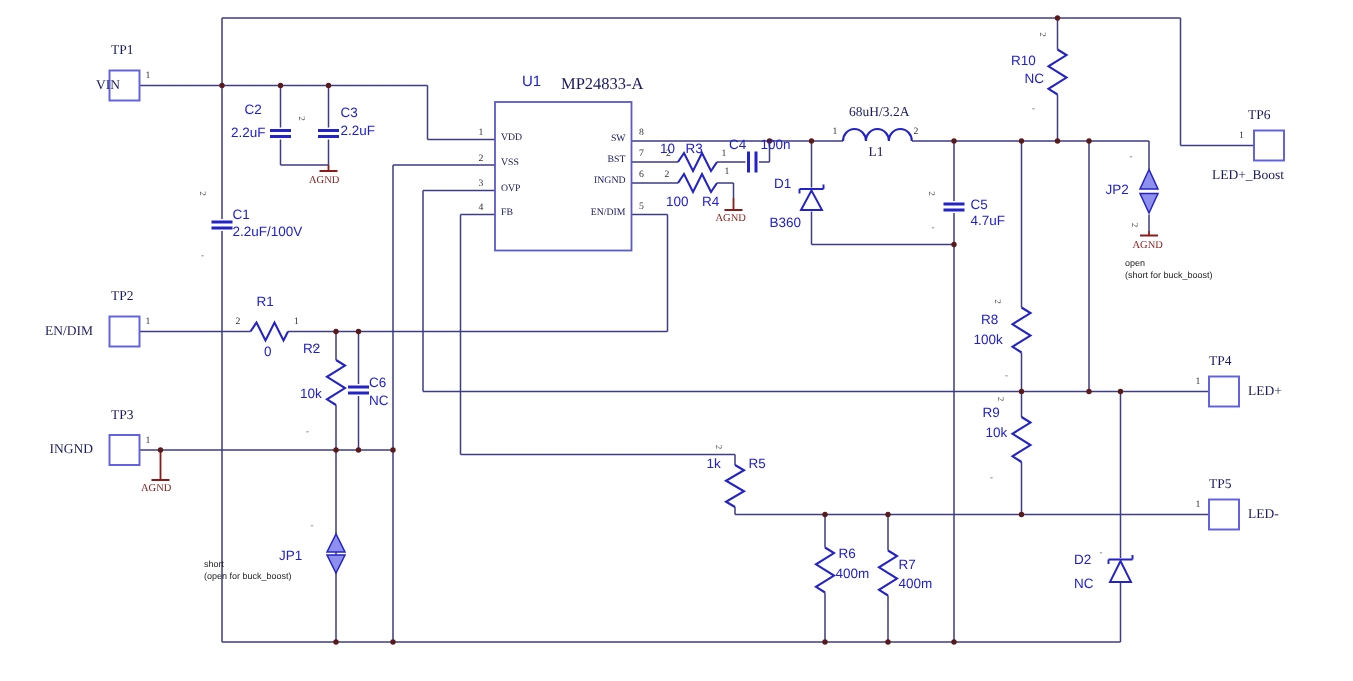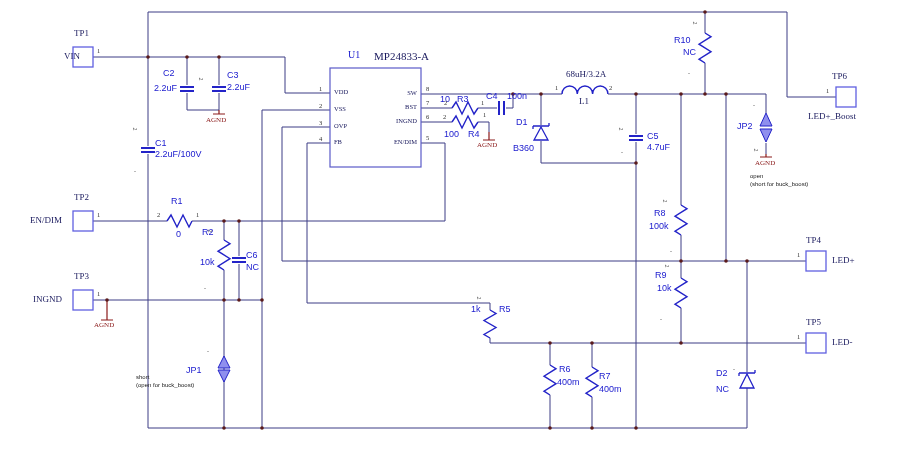--- a/index.html
+++ b/index.html
@@ -3,21 +3,21 @@
 <meta charset="utf-8">
 <style>
   html,body{margin:0;padding:0;background:#ffffff;}
   .canvas{position:relative;width:902px;height:454px;background:#fff;overflow:hidden;
           font-family:"Liberation Serif",serif;}
   .canvas svg{position:absolute;left:0;top:0;}
   .lbl{position:absolute;line-height:1;white-space:nowrap;}
   .n {font-family:Liberation Serif, serif;color:#1a1a5e;font-size:9px;}
   .nb{font-family:"Liberation Serif",serif;color:#1a1a5e;font-size:11px;}
   .b {font-family:"Liberation Sans",sans-serif;color:#2020cf;font-size:9px;}
-  .bb{font-family:Liberation Serif, serif;color:#2020cf;font-size:10px;}
+  .bb{font-family:Liberation Sans, sans-serif;color:#2020cf;font-size:10px;}
   .r {font-family:Liberation Serif, serif;color:#8b1a1a;font-size:7px;}
   .k {font-family:"Liberation Sans",sans-serif;color:#222;font-size:6px;}
   .p {font-family:"Liberation Serif",serif;color:#333;font-size:6.5px;}
   .pin{font-family:"Liberation Serif",serif;color:#1a1a5e;font-size:6.5px;}
   .rot{font-family:"Liberation Serif",serif;color:#555;font-size:6px;transform:rotate(90deg);}
   .d  {font-family:"Liberation Serif",serif;color:#555;font-size:6px;}
 </style>
 </head>
 <body>
 

